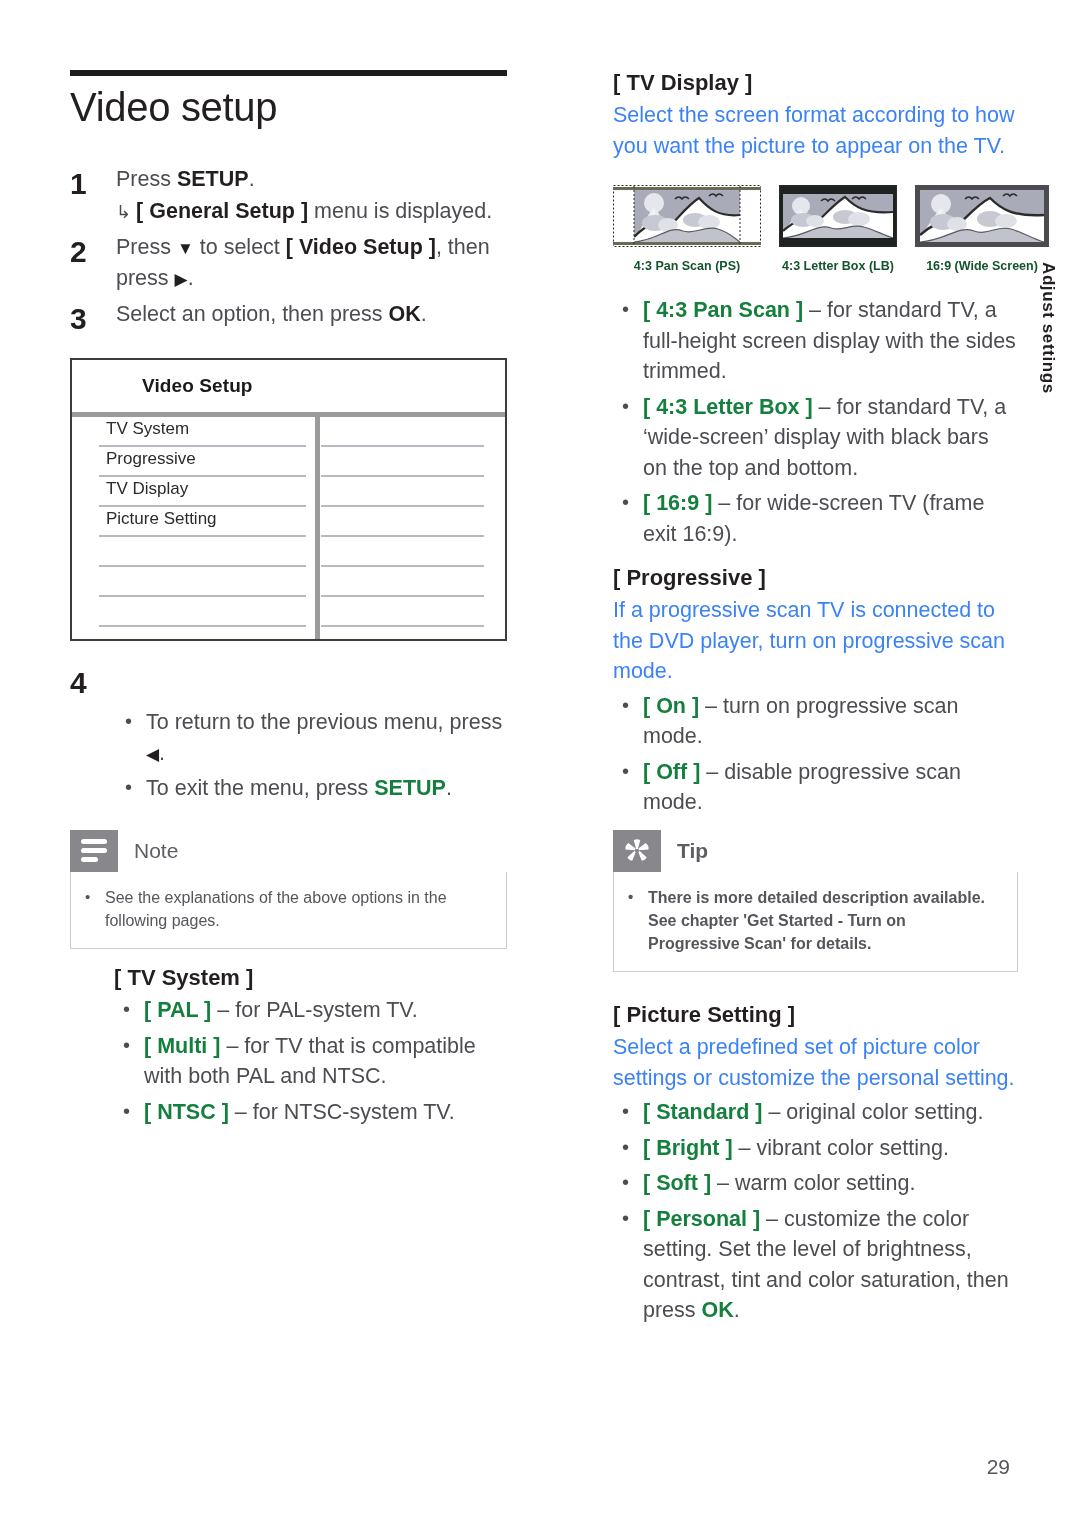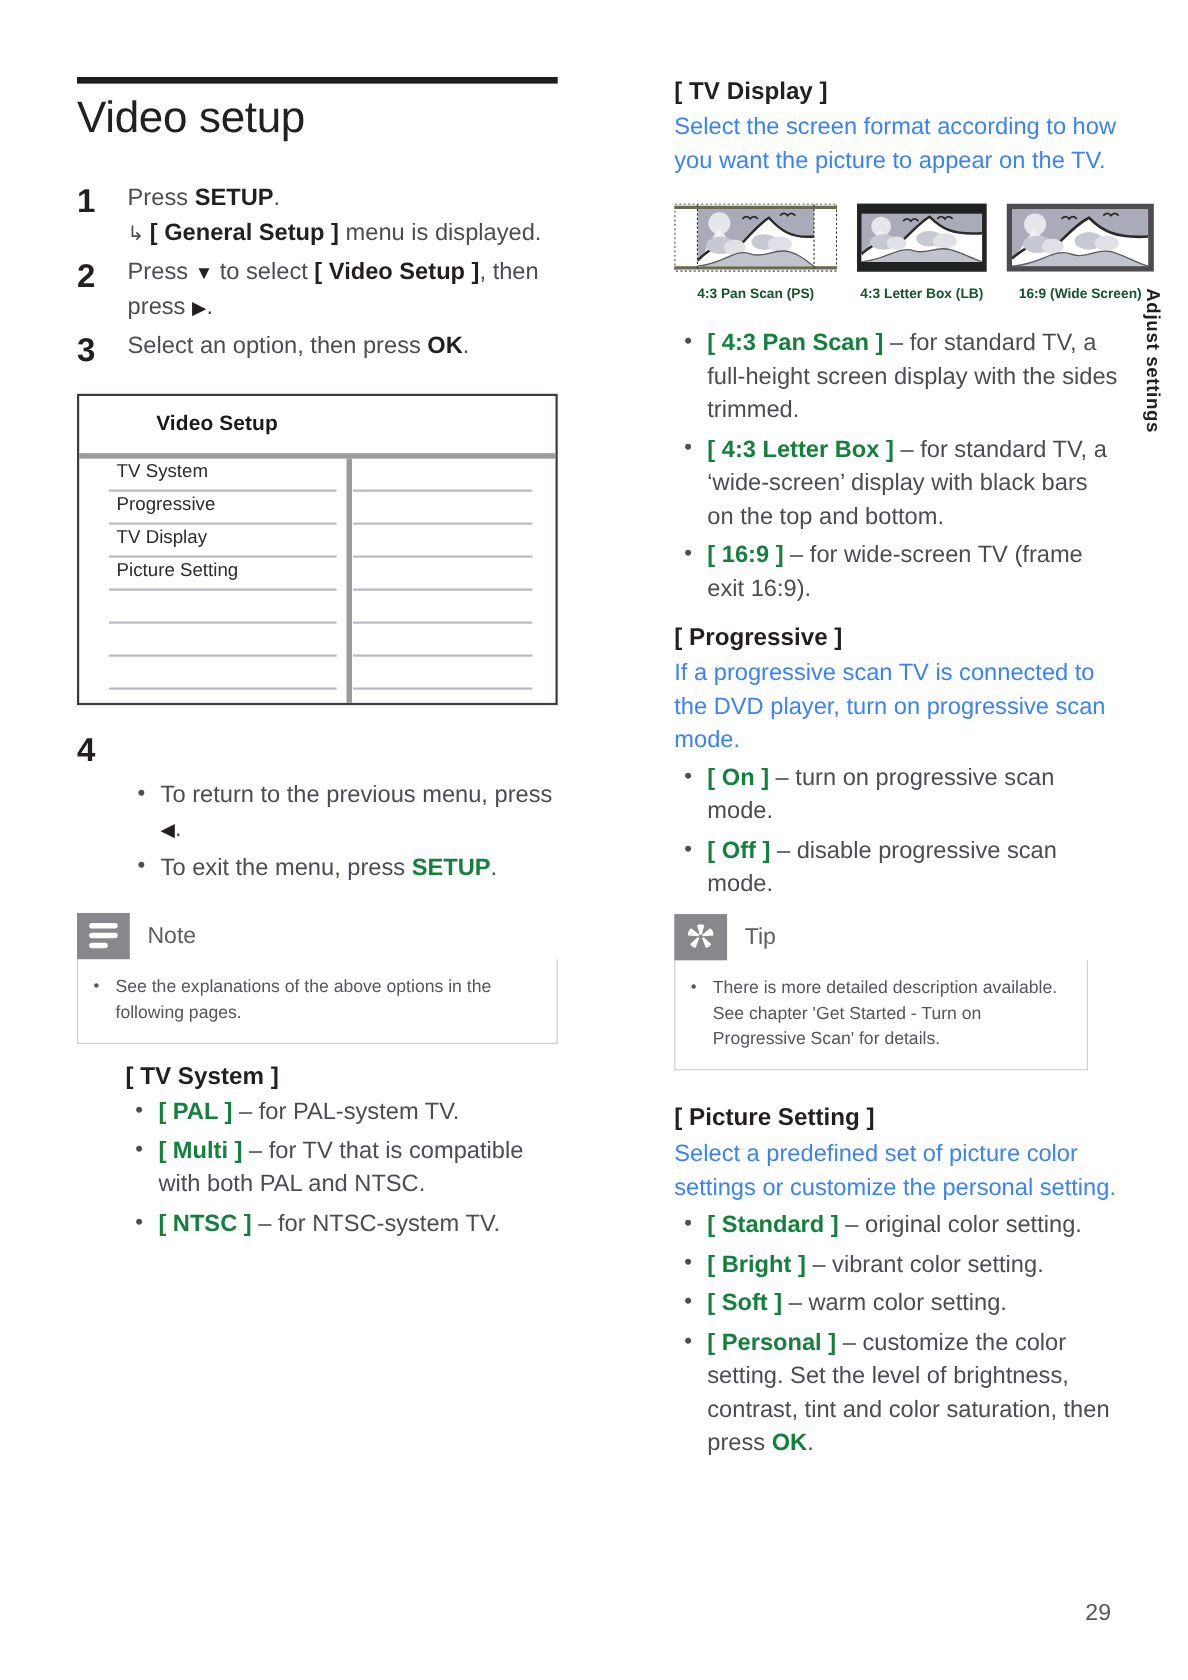--- a/index.html
+++ b/index.html
@@ -177,21 +177,21 @@
     color: #4c4c52;
     box-sizing: border-box;
   }
   .bullet-text { flex: 1 1 auto; }
   .bullet-text b { color: #15803d; font-weight: 700; }
 
   .steps .bullets { margin-left: 46px; }
 
   
   .callout { margin-top: 26px; width: 437px; }
-  .callout.right { width: 376px; }
+  .callout.right { width: 405px; font-weight: bold; }
   .callout-head {
     display: flex;
     align-items: center;
     height: 42px;
   }
   .callout-icon {
     width: 48px;
     height: 42px;
     background: #87878c;
     display: flex;

